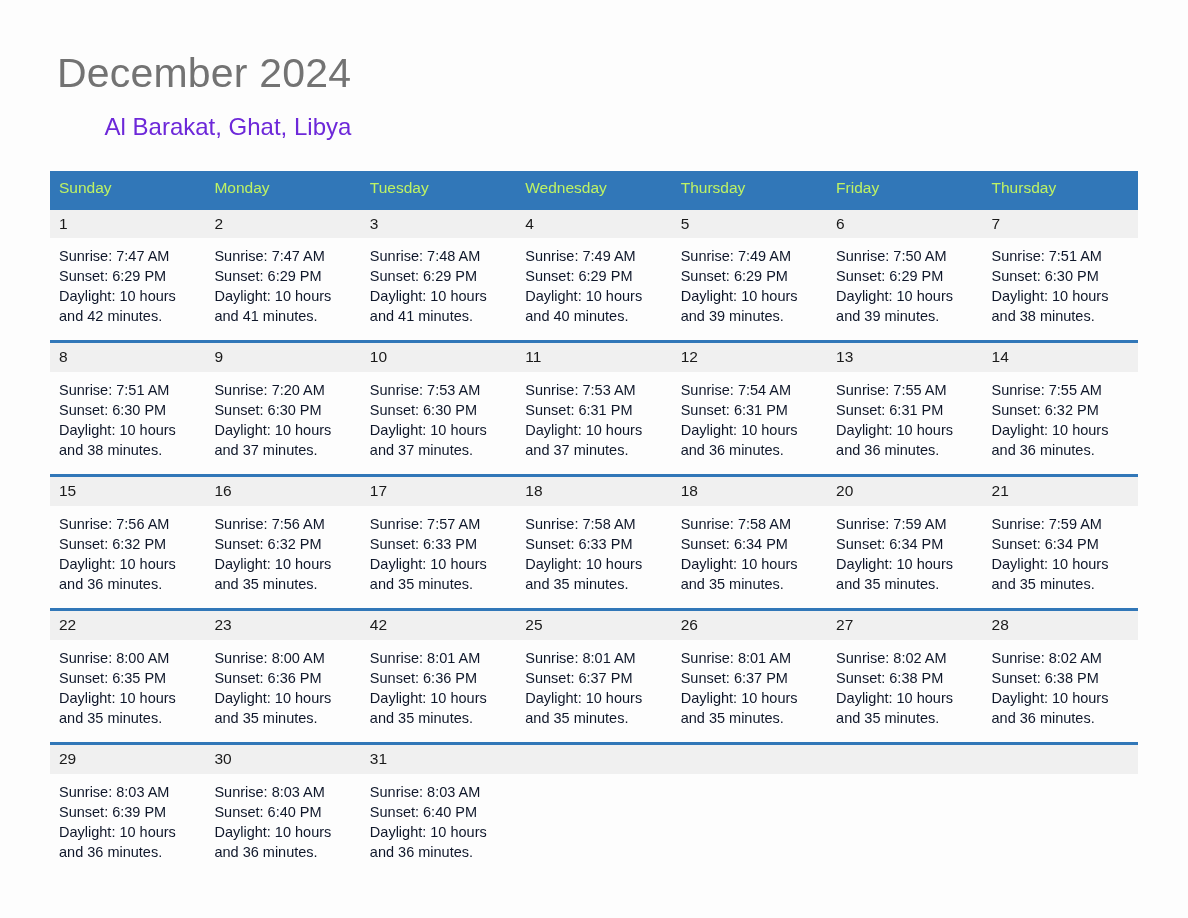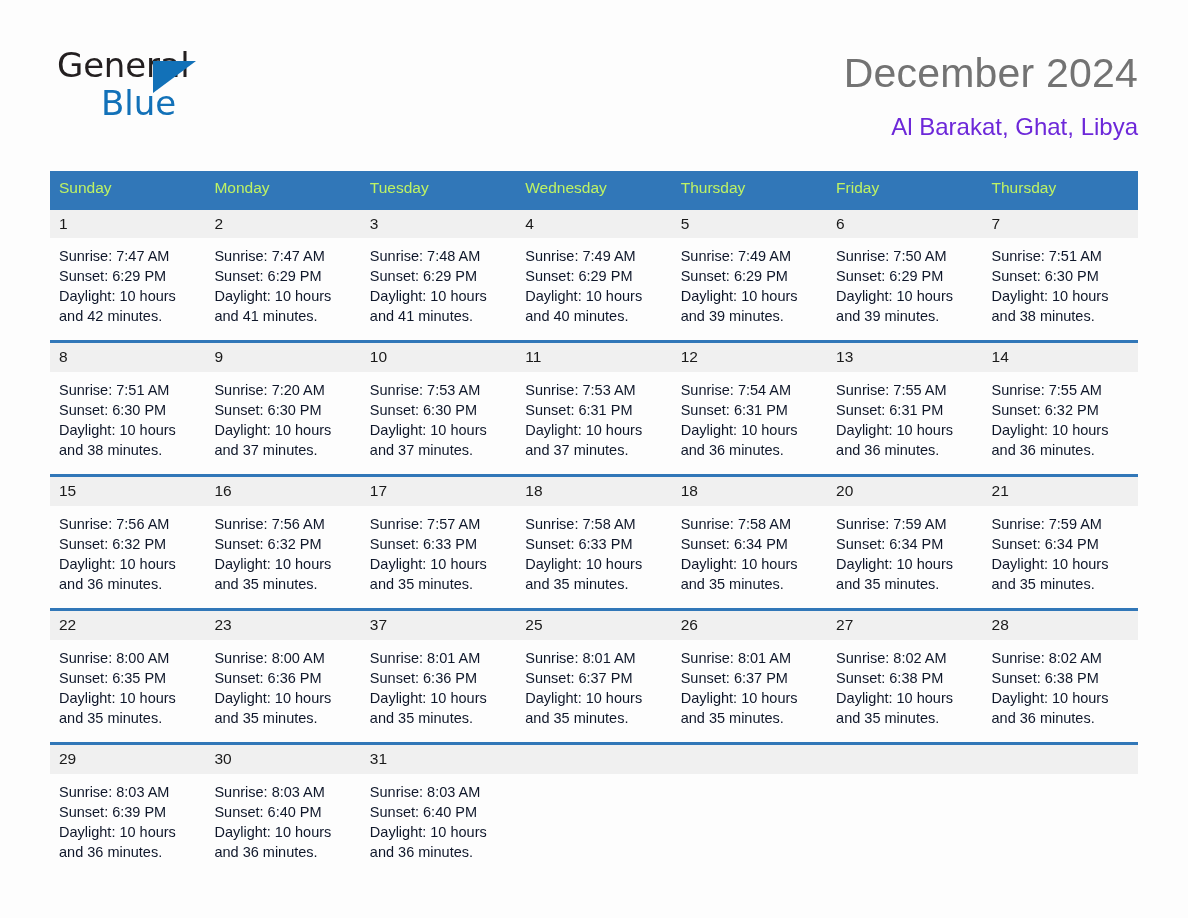--- a/index.html
+++ b/index.html
@@ -130,25 +130,20 @@
     content: "\00a0";
   }
 </style>
 </head>
 <body>
 
 <div class="page">
 
   <div class="top">
 
-    <div class="logo">
-      <span class="logo-general">General</span>
-      <span class="logo-tri"></span>
-      <span class="logo-blue">Blue</span>
-    </div>
 
     <div class="titles">
       <h1 class="month-title">December 2024</h1>
       <p class="location">Al Barakat, Ghat, Libya</p>
     </div>
 
   </div>
 
   <table class="calendar">
     <colgroup>
@@ -384,21 +379,21 @@
         <td>
           <div class="daynum">23</div>
           <div class="cell-body">
             <div>Sunrise: 8:00 AM</div>
             <div>Sunset: 6:36 PM</div>
             <div>Daylight: 10 hours</div>
             <div>and 35 minutes.</div>
           </div>
         </td>
         <td>
-          <div class="daynum">37</div>
+          <div class="daynum">42</div>
           <div class="cell-body">
             <div>Sunrise: 8:01 AM</div>
             <div>Sunset: 6:36 PM</div>
             <div>Daylight: 10 hours</div>
             <div>and 35 minutes.</div>
           </div>
         </td>
         <td>
           <div class="daynum">25</div>
           <div class="cell-body">

